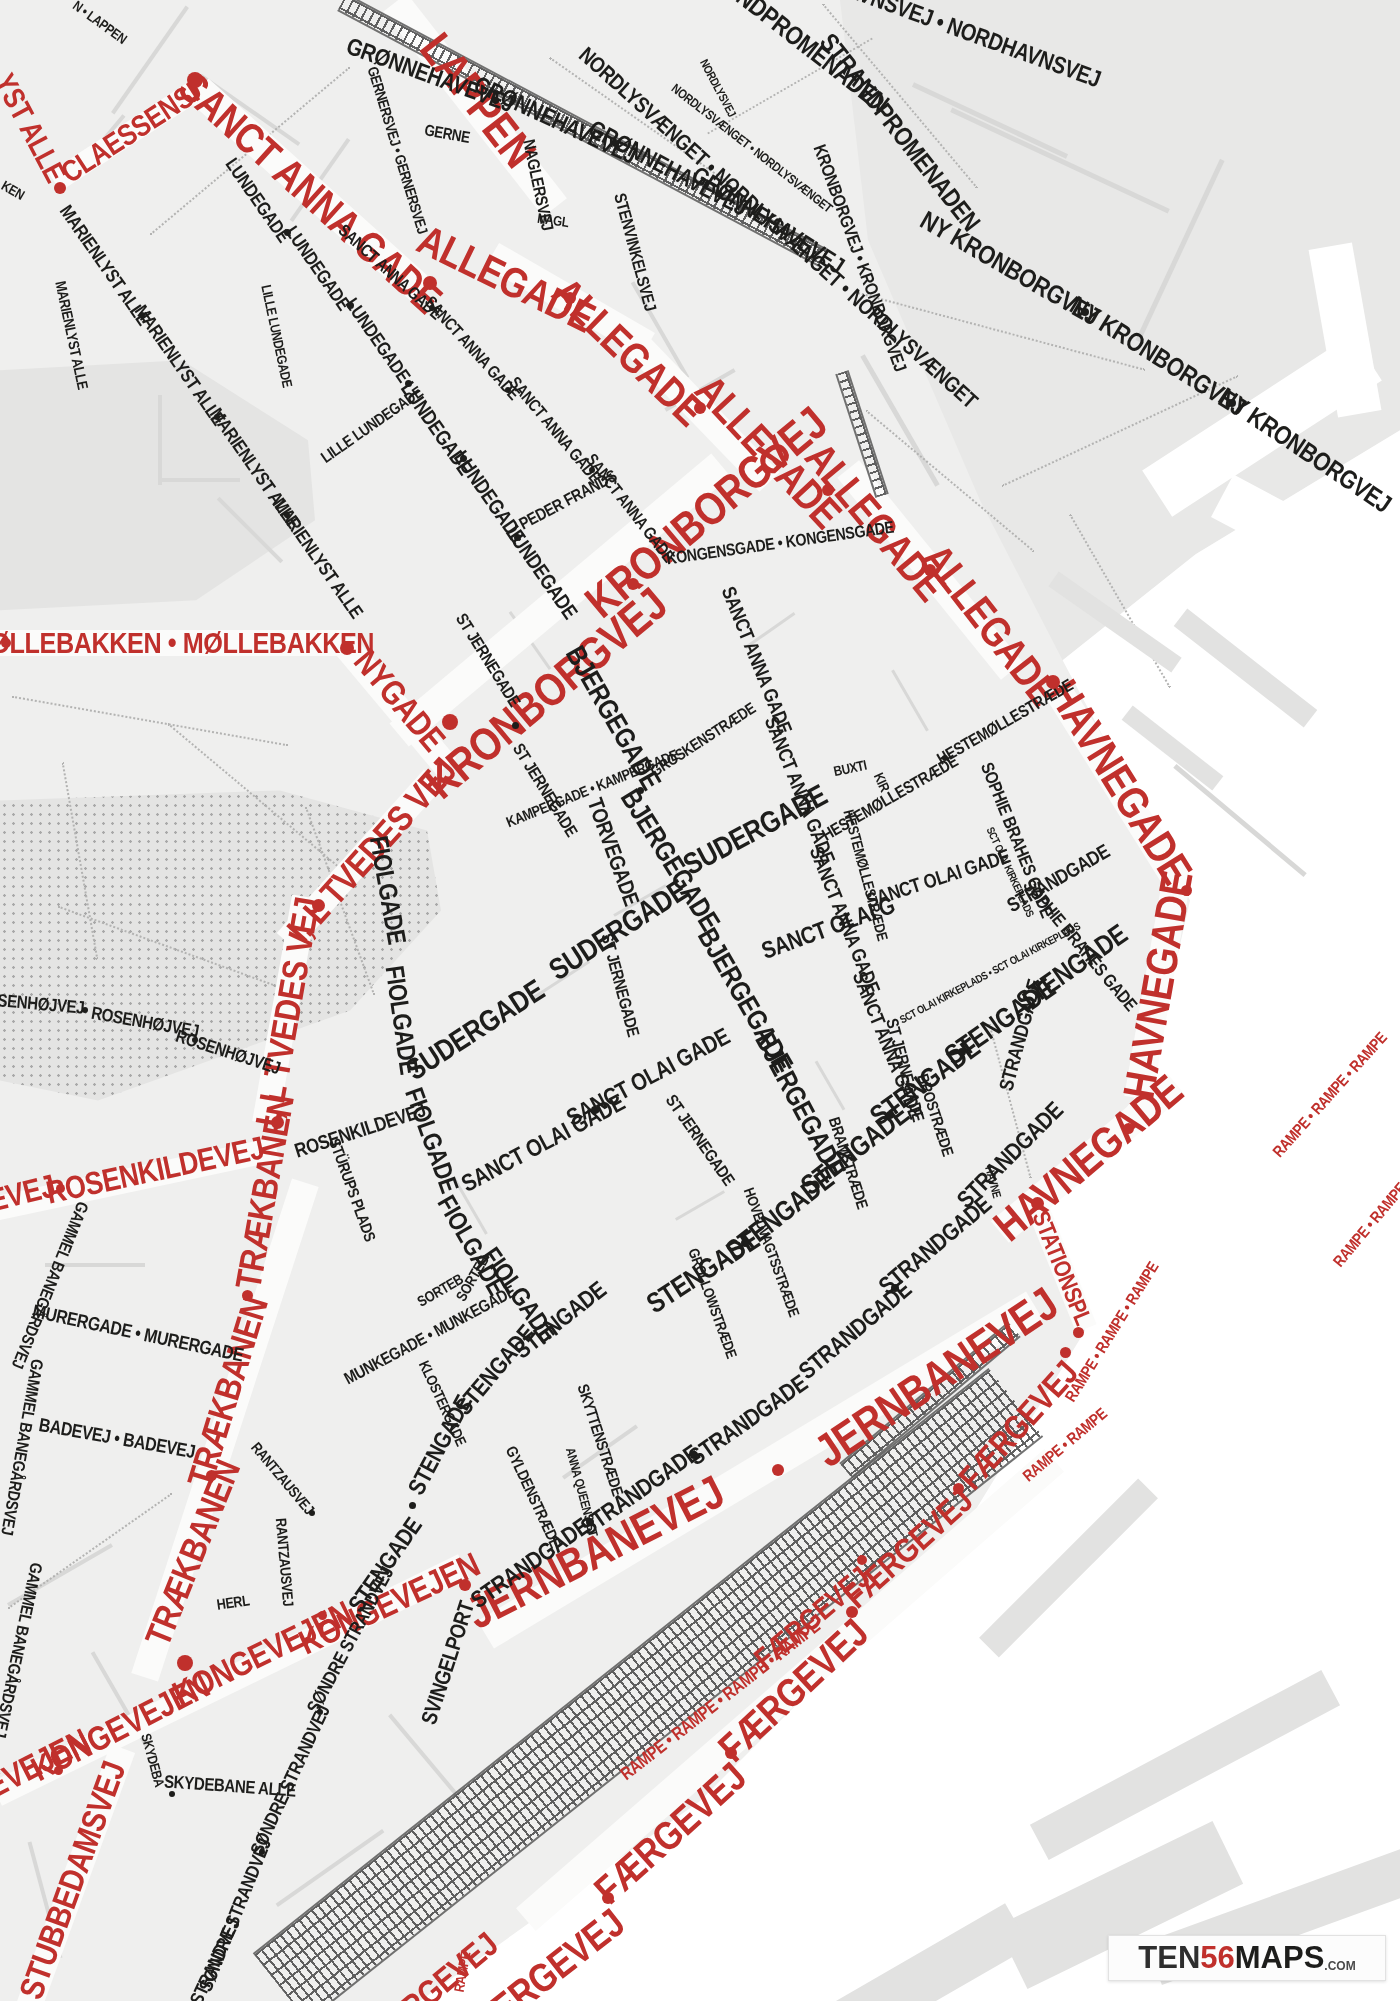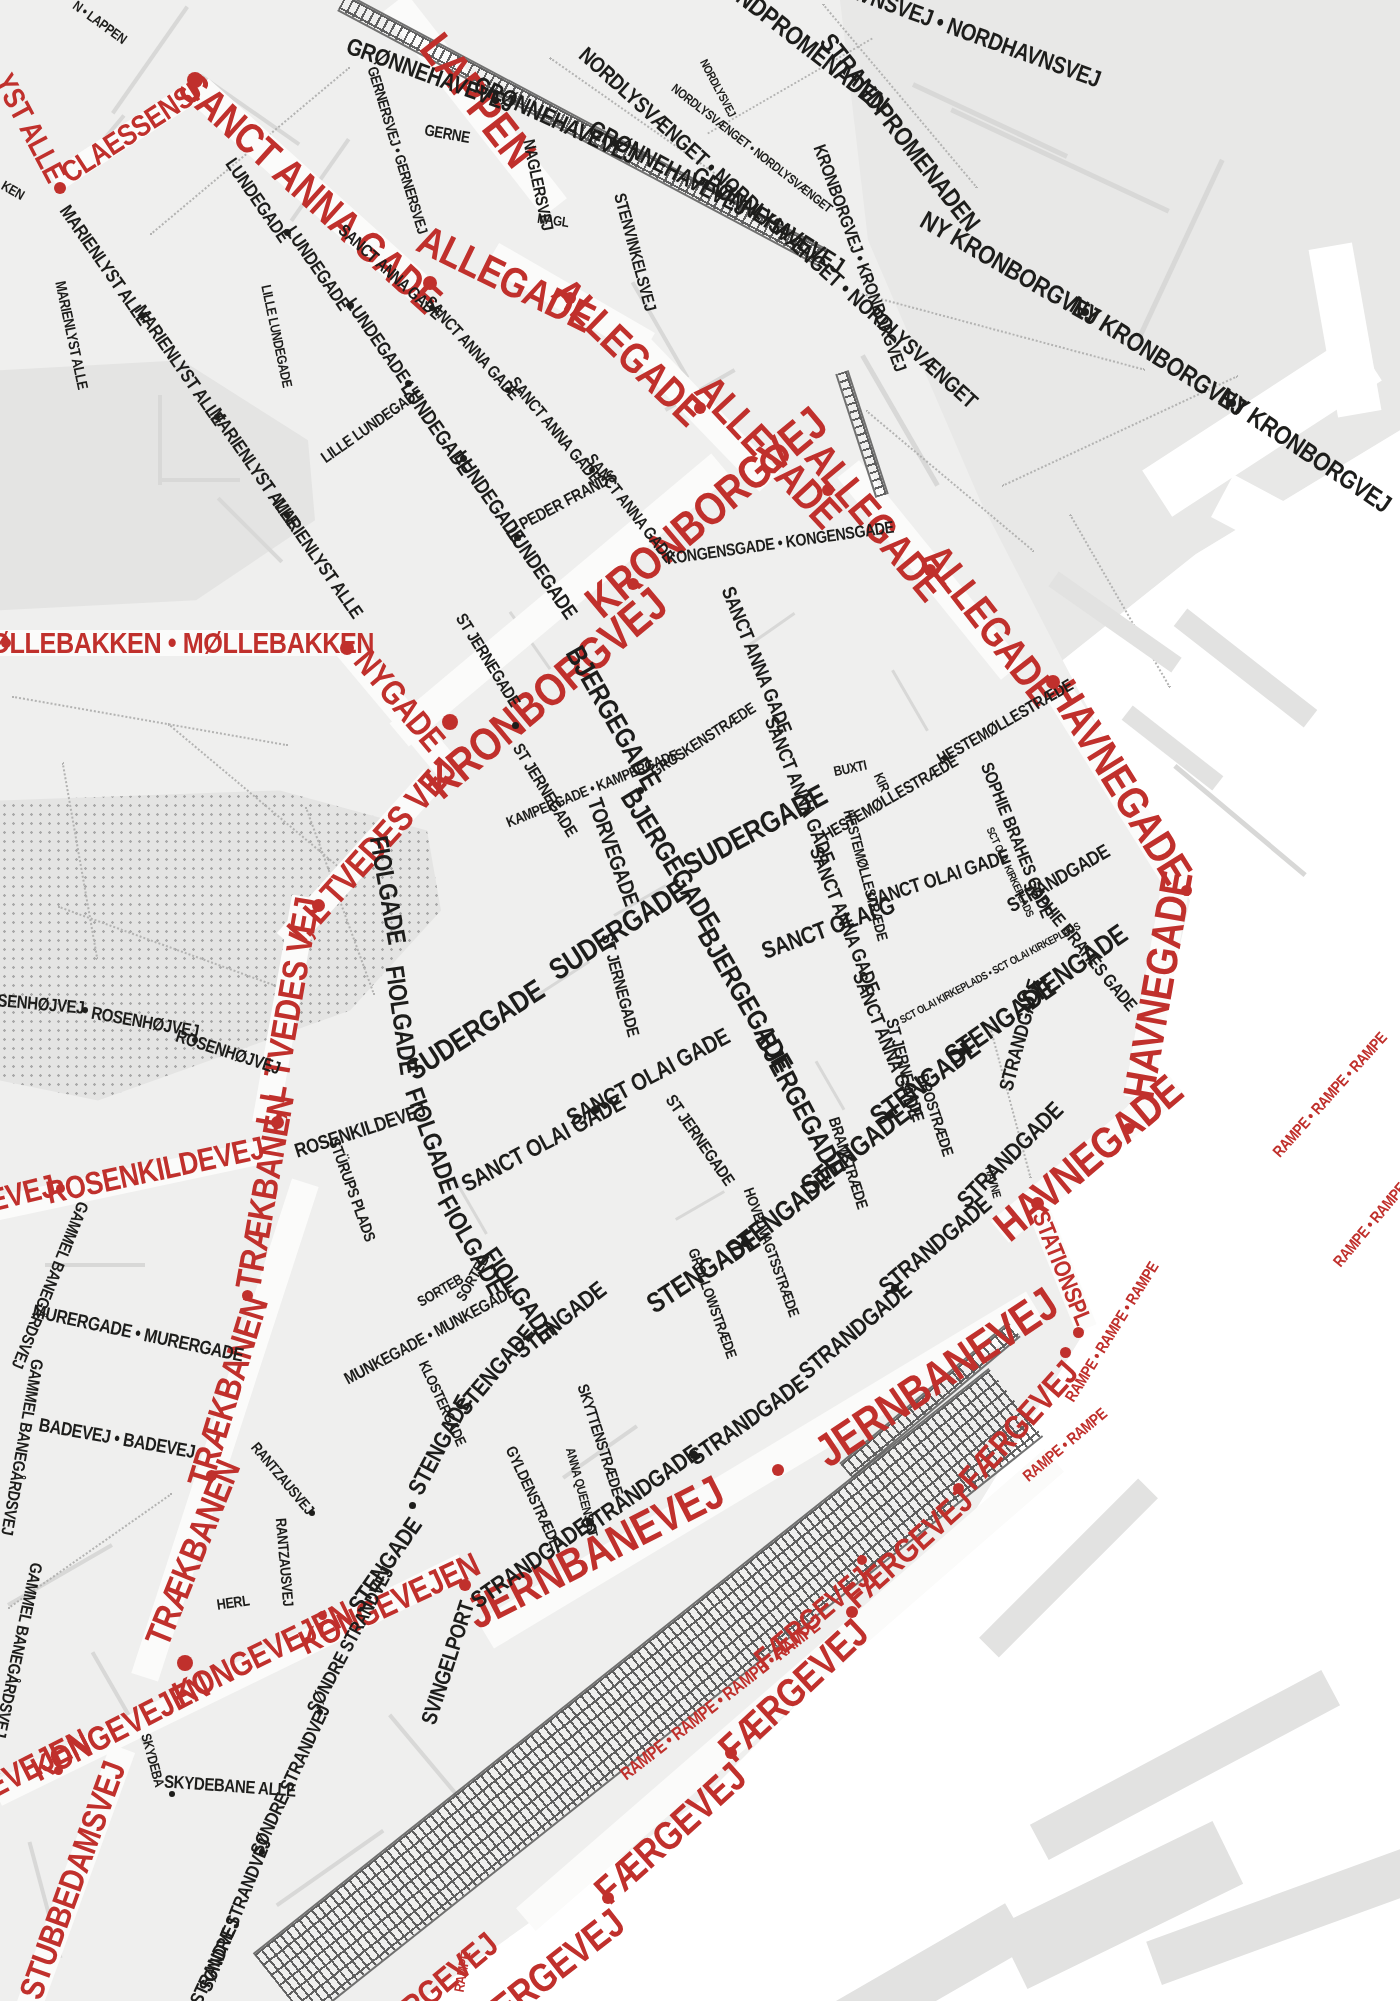--- a/index.html
+++ b/index.html
@@ -338,13 +338,19 @@
     <div class="dot" style="left: 891px; top: 1284px; width: 8px; height: 8px; background: rgb(29, 29, 27);"></div>
     <div class="dot" style="left: 408.5px; top: 1501.5px; width: 7px; height: 7px; background: rgb(29, 29, 27);"></div>
     <div class="dot" style="left: 309px; top: 1510px; width: 6px; height: 6px; background: rgb(29, 29, 27);"></div>
     <div class="dot" style="left: 169px; top: 1791px; width: 6px; height: 6px; background: rgb(29, 29, 27);"></div>
     <div class="dot" style="left: 317px; top: 1709px; width: 6px; height: 6px; background: rgb(29, 29, 27);"></div>
     <div class="dot" style="left: 259px; top: 1849px; width: 6px; height: 6px; background: rgb(29, 29, 27);"></div>
     <div class="dot" style="left: 82px; top: 1007px; width: 6px; height: 6px; background: rgb(29, 29, 27);"></div>
     <div class="dot" style="left: 192px; top: 1037px; width: 6px; height: 6px; background: rgb(29, 29, 27);"></div>
     <div class="dot" style="left: 511.5px; top: 721.5px; width: 7px; height: 7px; background: rgb(29, 29, 27);"></div>
     <div class="dot" style="left: 636.5px; top: 786.5px; width: 7px; height: 7px; background: rgb(29, 29, 27);"></div>
+    <div id="logo">
+    <span class="big" style="color:#2e2e2e">TEN</span>
+      <span class="big" style="color:#c0302c">56</span>
+      <span class="big" style="color:#1d1d1b">MAPS</span>
+      <span class="small" style="color:#4a4a4a">.COM</span>
+  </div>
 </div>
 
 </body></html>

